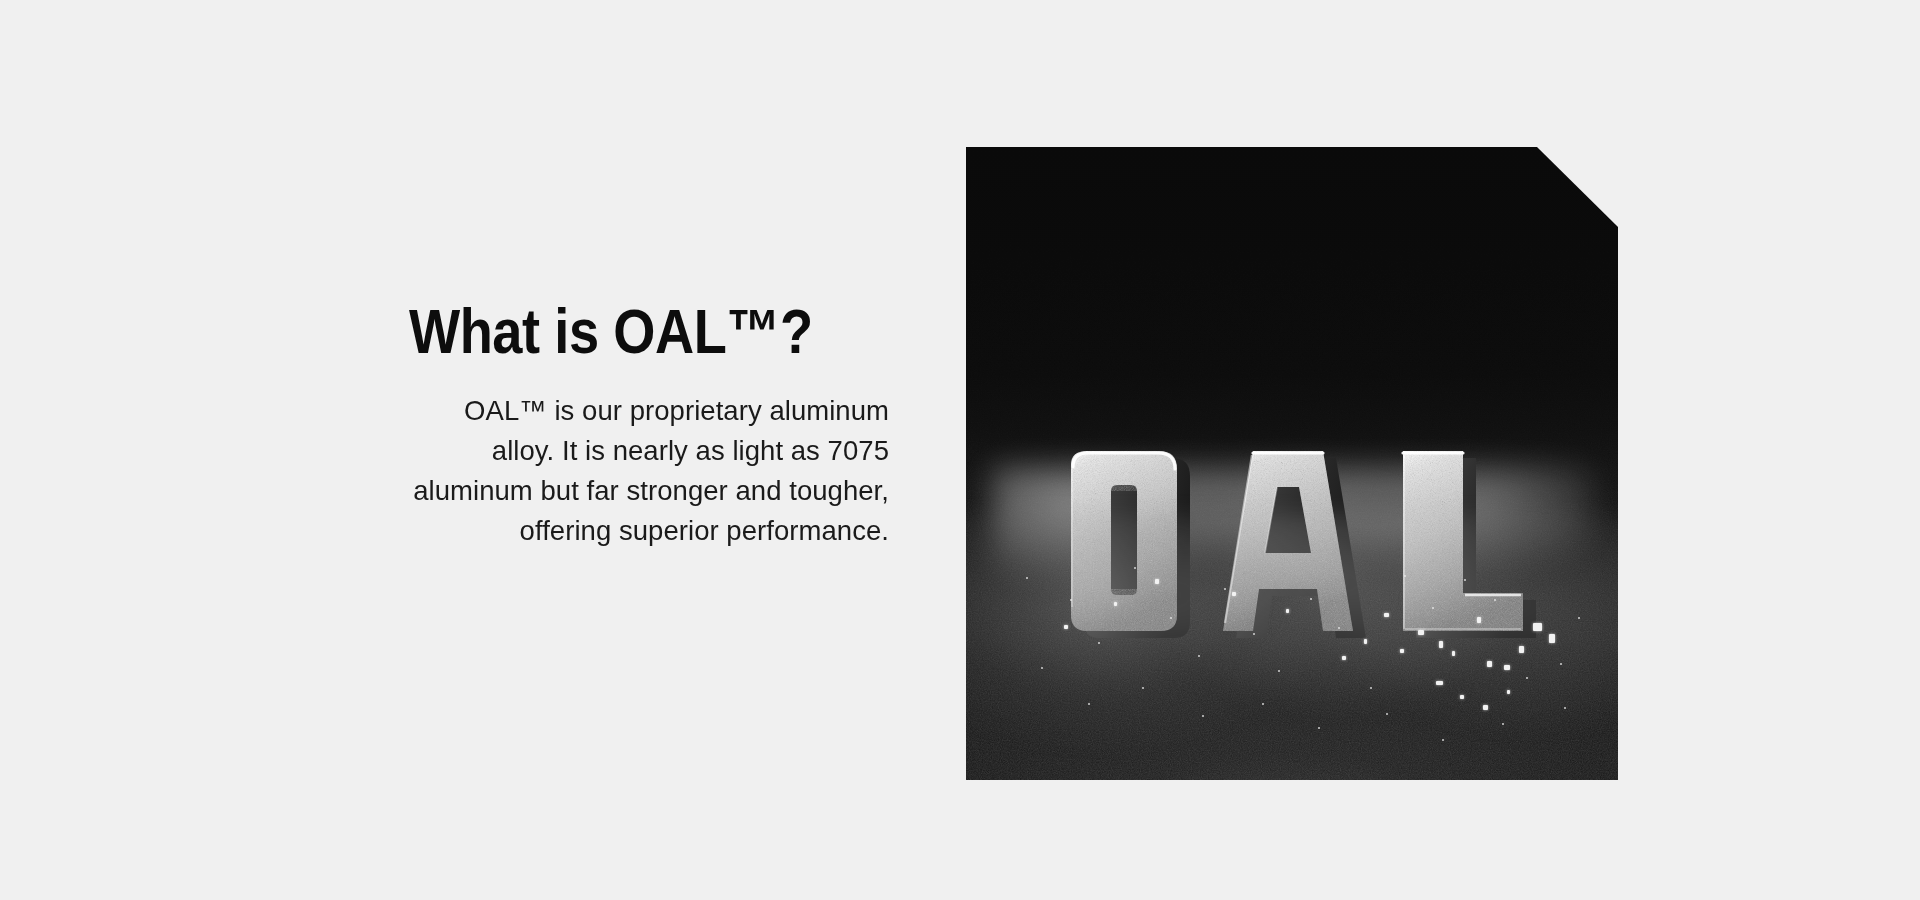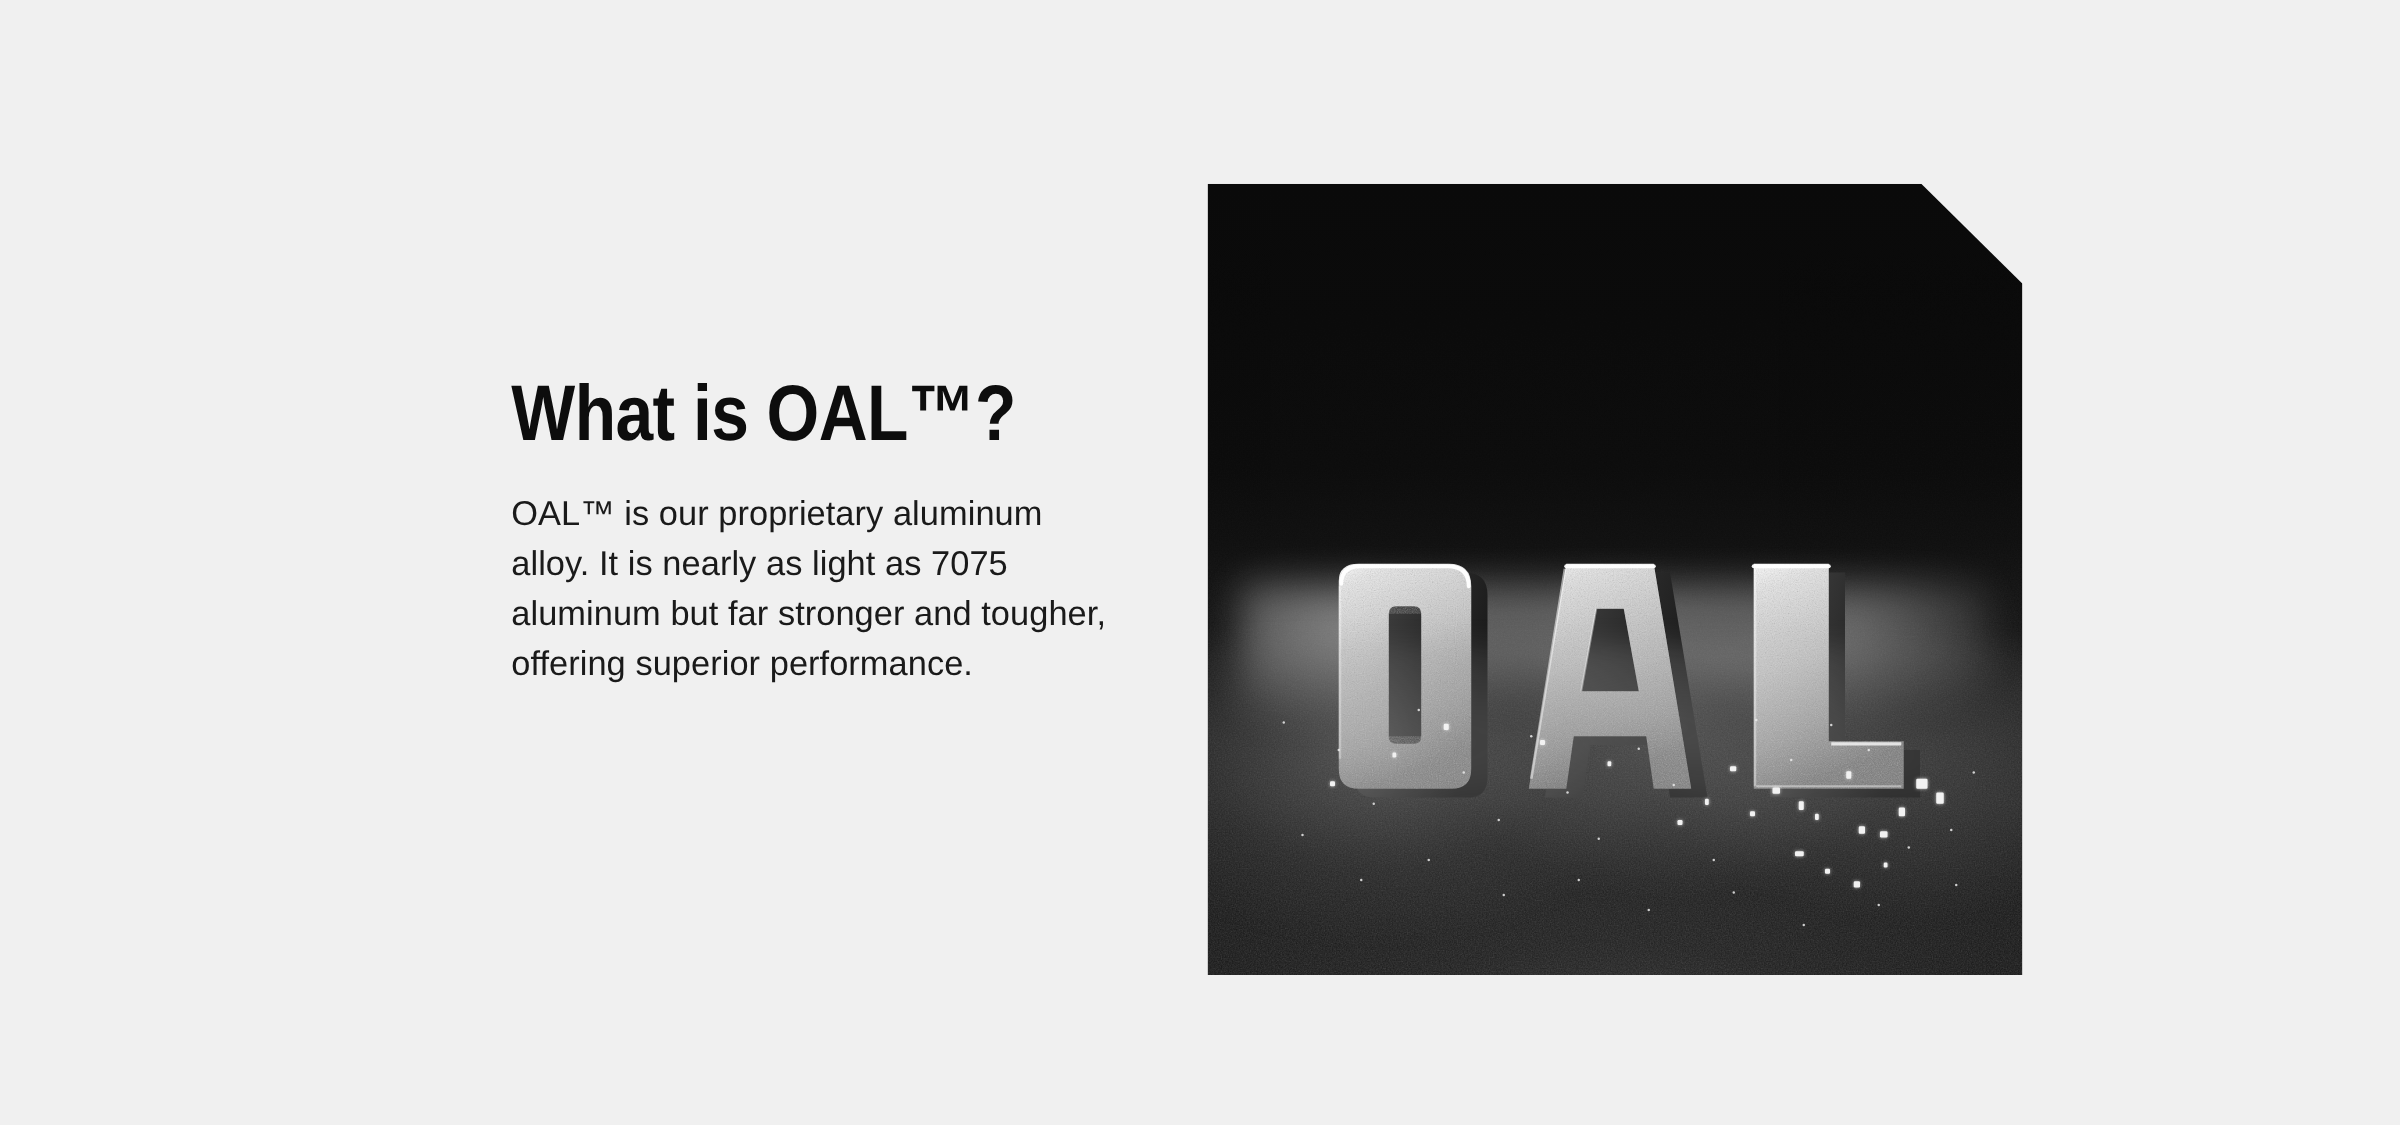--- a/index.html
+++ b/index.html
@@ -47,20 +47,21 @@
 
   .body-copy {
     margin-top: 28px;
     font-family: "Liberation Sans", sans-serif;
     font-weight: 400;
     font-size: 27.5px;
     line-height: 40px;
     color: #1a1a1a;
     letter-spacing: 0.05px;
     max-width: 480px;
+    text-align: right;
   }
 
   
 
   .media-panel {
     position: absolute;
     left: 966px;
     top: 147px;
     width: 652px;
     height: 633px;

